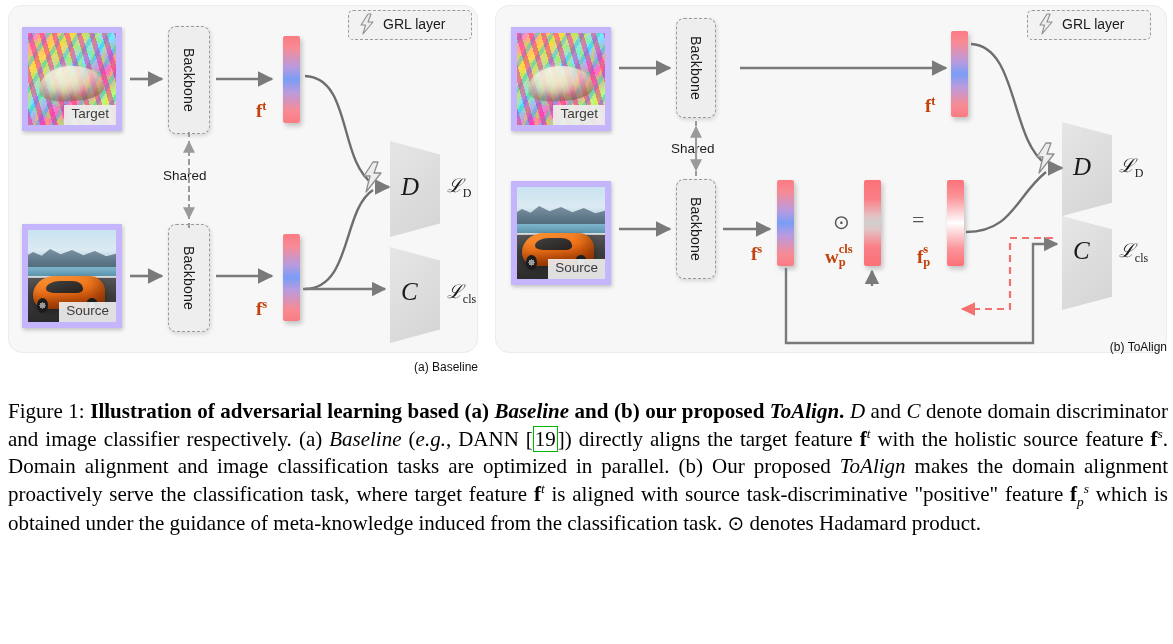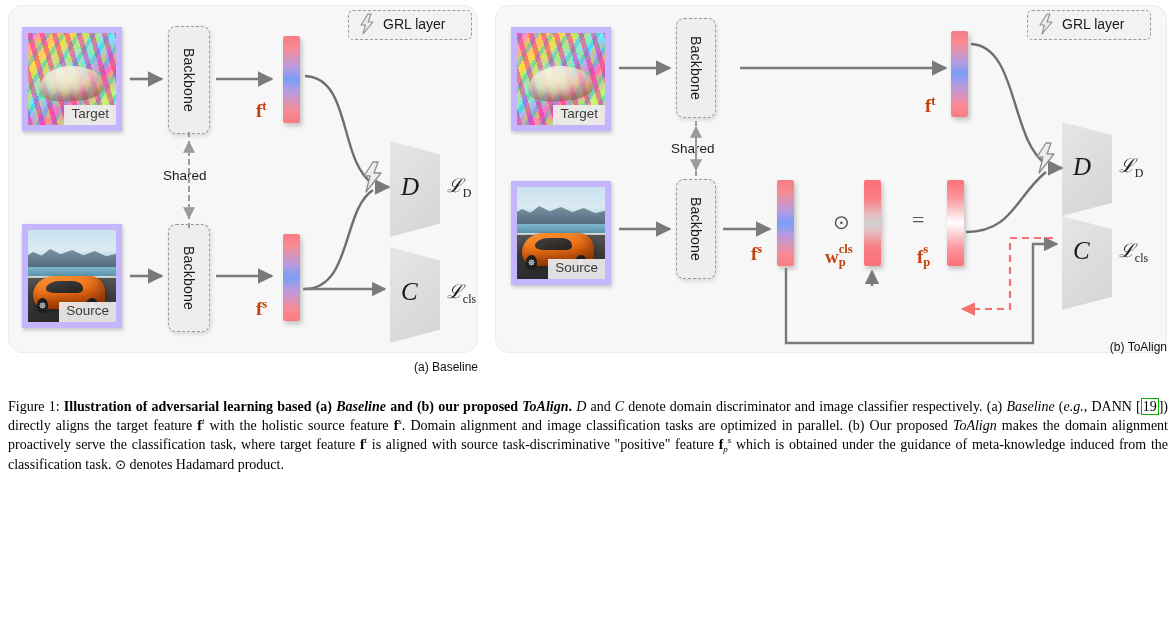--- a/index.html
+++ b/index.html
@@ -214,21 +214,21 @@
   }
 
   
   svg.wires{position:absolute;left:0;top:0;width:1173px;height:644px;pointer-events:none;}
 
   
   .caption{
     position:absolute;
     left:8px;top:398px;width:1160px;
     font-family:"Liberation Serif", serif;
-    font-size:14px;
+    font-size:21px;
     line-height:1.285;
     color:#000;
     text-align:justify;
   }
   .caption b{font-weight:bold;}
   .caption i{font-style:italic;}
   .caption .mathit{font-family:"Liberation Serif",serif;font-style:italic;}
   .caption .bf{font-weight:bold;}
   .caption .cite{border:1.6px solid #00b400;padding:0 1px;}
   .caption sup{font-size:.64em;font-style:italic;vertical-align:super;}

